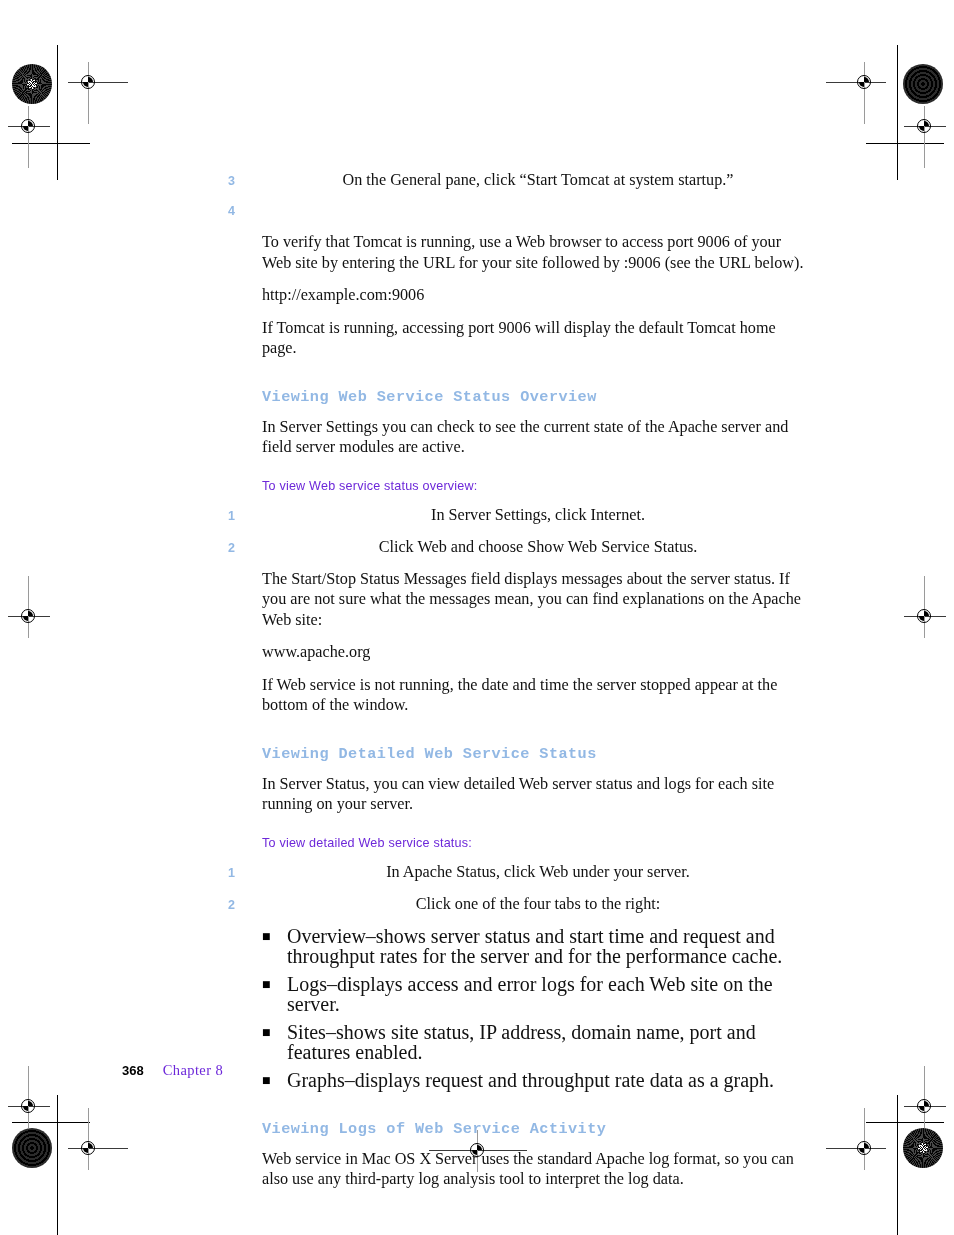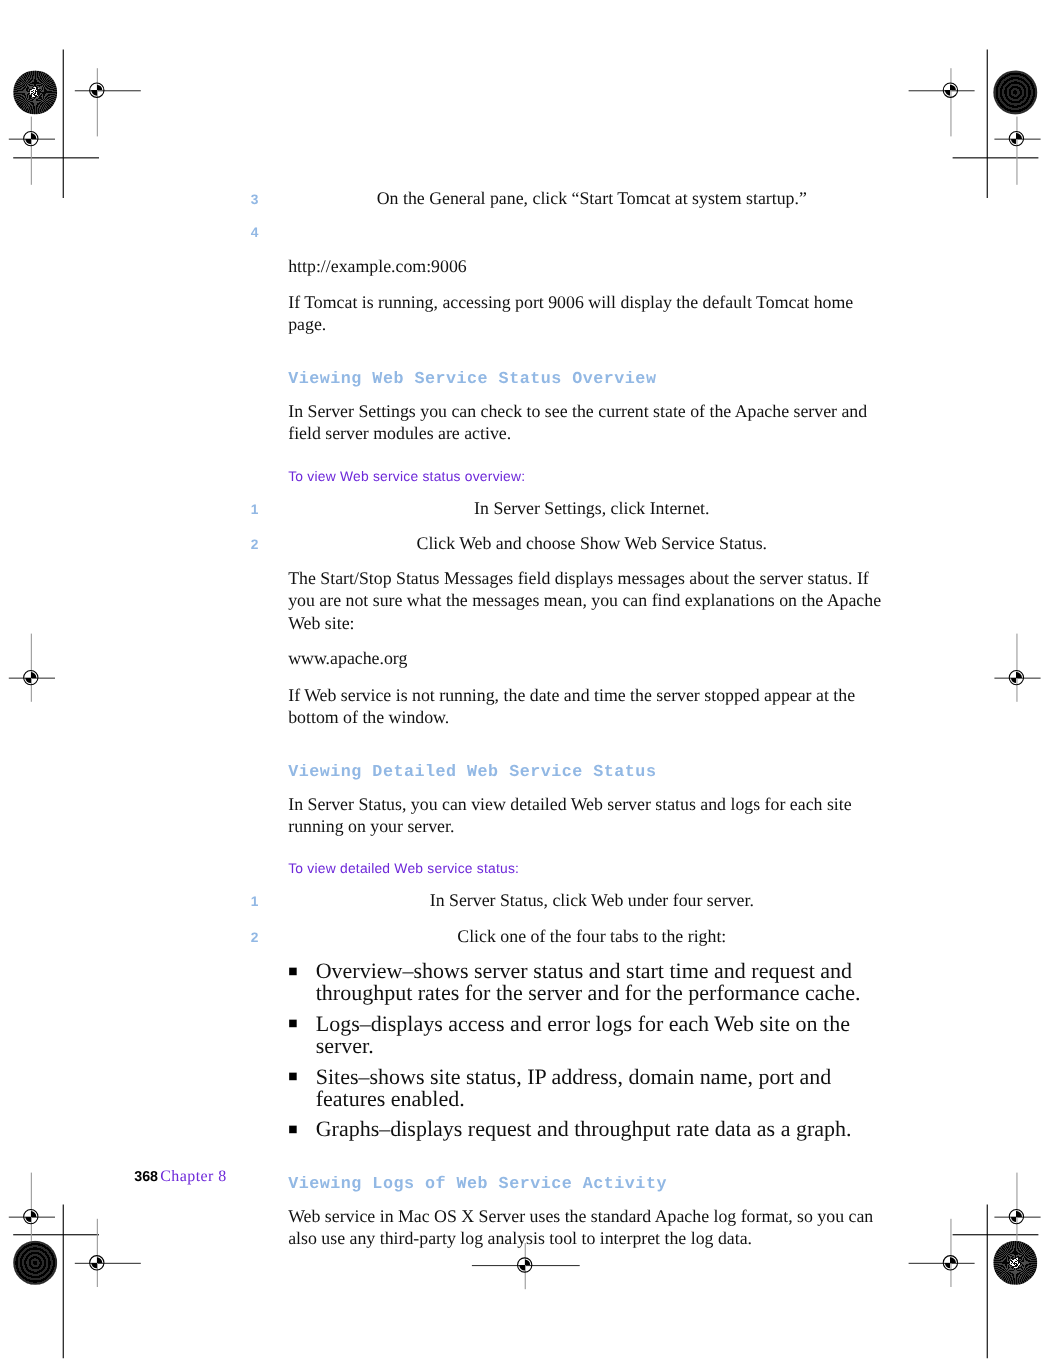--- a/index.html
+++ b/index.html
@@ -164,21 +164,21 @@
     left: 122px;
     top: 1062px;
     display: flex;
     align-items: baseline;
   }
   .footer-pagenum {
     font-family: "Liberation Sans", "DejaVu Sans", sans-serif;
     font-weight: bold;
     font-size: 13px;
     color: #000000;
-    margin-right: 2px;
+    margin-right: 19px;
   }
   .footer-chapter {
     font-size: 14.5px;
     color: #6d28d9;
     letter-spacing: 0.4px;
   }
 </style>
 </head>
 <body>
 
@@ -273,20 +273,21 @@
   </div>
 
   <div class="content">
       <div class="step">
         <div class="step-num">3</div>
         <div class="step-text">On the General pane, click “Start Tomcat at system startup.”</div>
       </div>
       <div class="step">
         <div class="step-num">4</div>
       </div>
+      <div class="para">To verify that Tomcat is running, use a Web browser to access port 9006 of your Web site by entering the URL for your site followed by :9006 (see the URL below).</div>
       <div class="para">http://example.com:9006</div>
       <div class="para">If Tomcat is running, accessing port 9006 will display the default Tomcat home page.</div>
       <h2 class="section-head">Viewing Web Service Status Overview</h2>
       <div class="para">In Server Settings you can check to see the current state of the Apache server and field server modules are active.</div>
       <h3 class="sub-head">To view Web service status overview:</h3>
       <div class="step">
         <div class="step-num">1</div>
         <div class="step-text">In Server Settings, click Internet.</div>
       </div>
       <div class="step">
@@ -294,21 +295,21 @@
         <div class="step-text">Click Web and choose Show Web Service Status.</div>
       </div>
       <div class="para">The Start/Stop Status Messages field displays messages about the server status. If you are not sure what the messages mean, you can find explanations on the Apache Web site:</div>
       <div class="para">www.apache.org</div>
       <div class="para">If Web service is not running, the date and time the server stopped appear at the bottom of the window.</div>
       <h2 class="section-head">Viewing Detailed Web Service Status</h2>
       <div class="para">In Server Status, you can view detailed Web server status and logs for each site running on your server.</div>
       <h3 class="sub-head">To view detailed Web service status:</h3>
       <div class="step">
         <div class="step-num">1</div>
-        <div class="step-text">In Server Status, click Web under four server.</div>
+        <div class="step-text">In Apache Status, click Web under your server.</div>
       </div>
       <div class="step">
         <div class="step-num">2</div>
         <div class="step-text">Click one of the four tabs to the right:</div>
       </div>
       <div class="bullet">
         <div class="bullet-mark">■</div>
         <div class="bullet-text">Overview–shows server status and start time and request and throughput rates for the server and for the performance cache.</div>
       </div>
       <div class="bullet">

